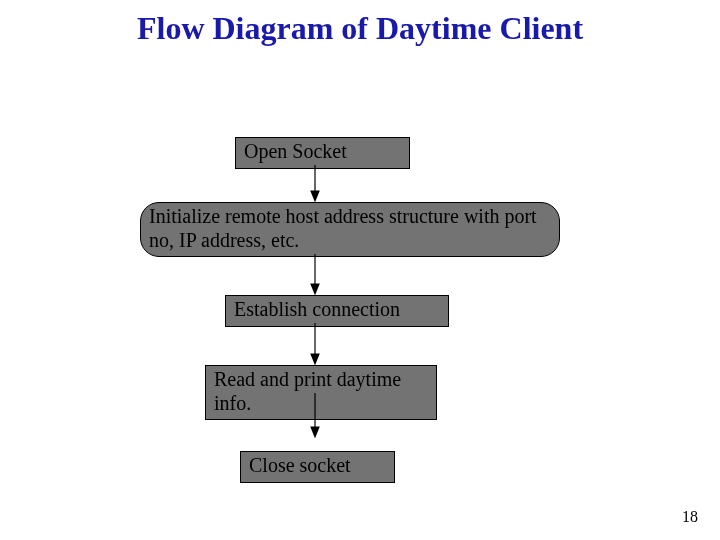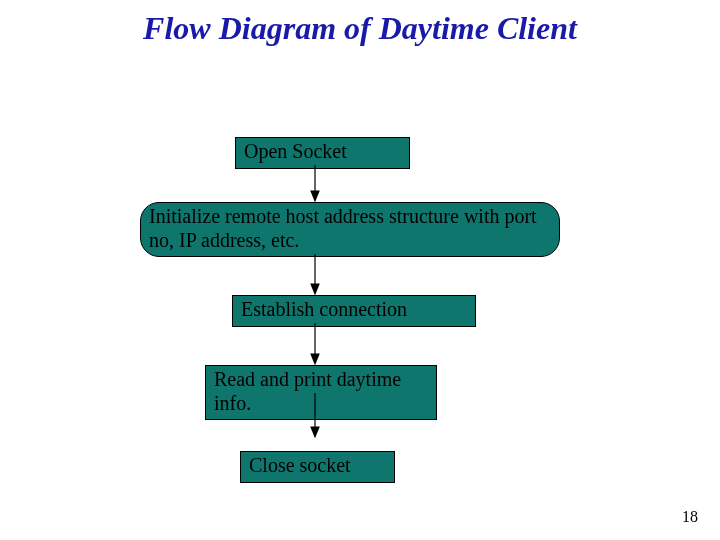--- a/index.html
+++ b/index.html
@@ -12,26 +12,25 @@
     position: relative;
   }
   .title {
     color: #1a1aaa;
     font-weight: bold;
     font-size: 32px;
     text-align: center;
     line-height: 1.15;
     padding-top: 10px;
     width: 100%;
-    font-style: italic;
   }
   .box {
     position: absolute;
     border: 1px solid #000;
-    background: #0f766e;
+    background: #737373;
     font-size: 20px;
     color: #000;
     padding: 2px 8px 4px 8px;
     line-height: 1.18;
     box-sizing: border-box;
   }
   .page-num {
     position: absolute;
     right: 22px;
     bottom: 14px;
@@ -51,21 +50,21 @@
 <div class="title">
   <span>Flow Diagram of Daytime Client</span><br>
 </div>
 
 <div id="box-s1" class="box" style="left: 235px; top: 137px; width: 175px; min-height: 28px;">
   <span>Open Socket</span>
 </div>
 <div id="box-s2" class="box" style="left: 140px; top: 202px; width: 420px; min-height: 52px; border-radius: 19px;">
   <span>Initialize remote host address structure with port no, IP address, etc.</span>
 </div>
-<div id="box-s3" class="box" style="left: 232px; top: 295px; width: 244px; min-height: 28px;">
+<div id="box-s3" class="box" style="left: 225px; top: 295px; width: 224px; min-height: 28px;">
   <span>Establish connection</span>
 </div>
 <div id="box-s4" class="box" style="left: 205px; top: 365px; width: 232px; min-height: 28px;">
   <span>Read and print daytime info.</span>
 </div>
 <div id="box-s5" class="box" style="left: 240px; top: 451px; width: 155px; min-height: 28px;">
   <span>Close socket</span>
 </div>
 
 <svg class="arrows">

